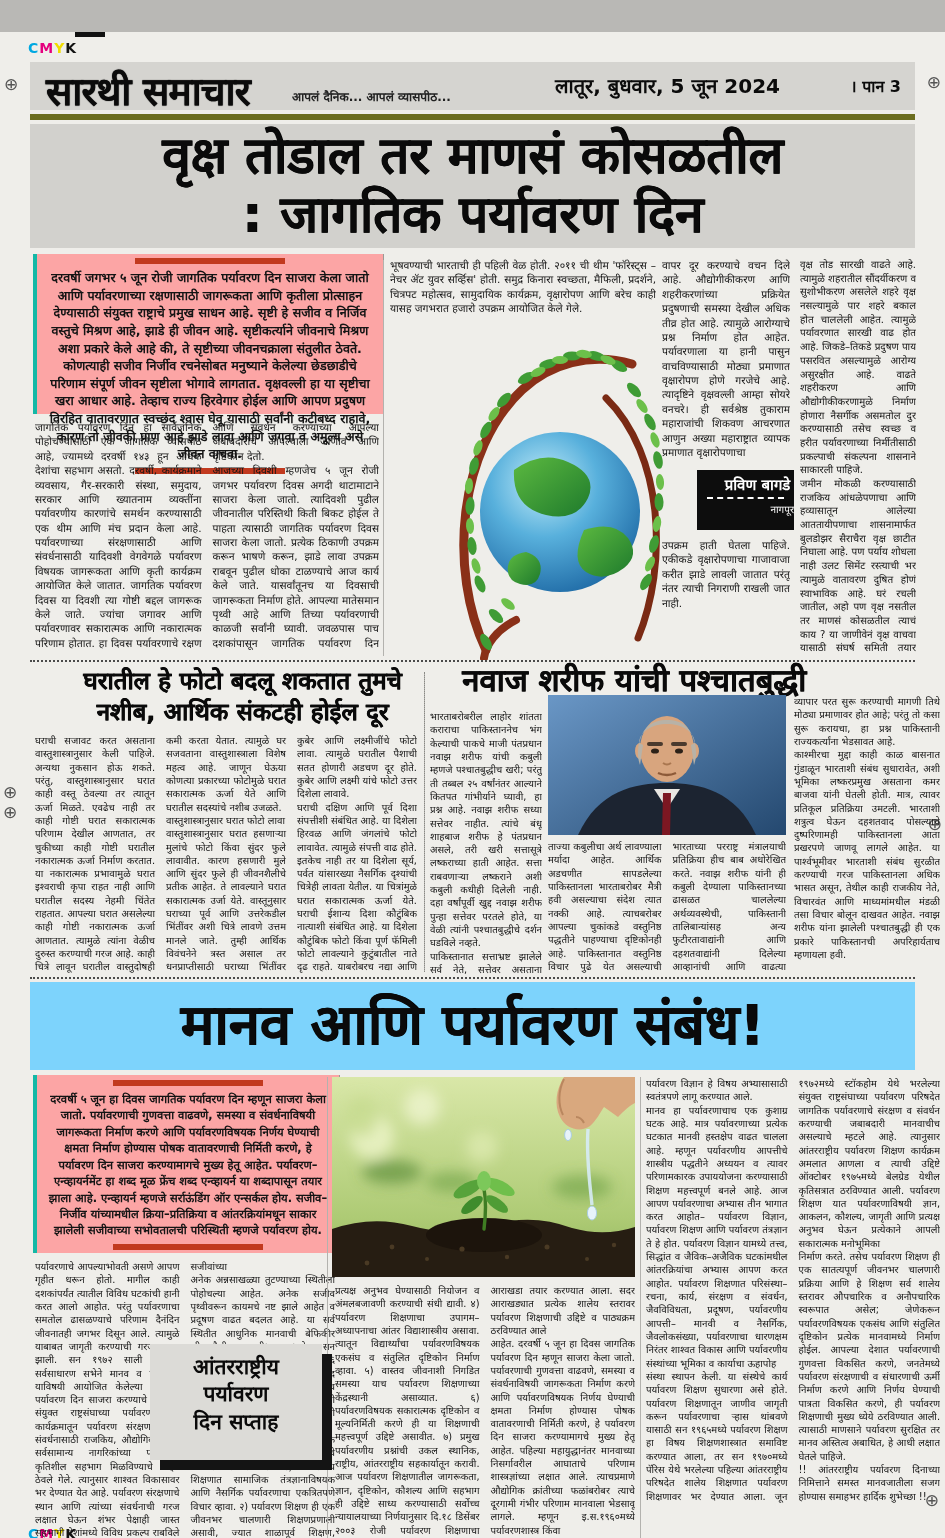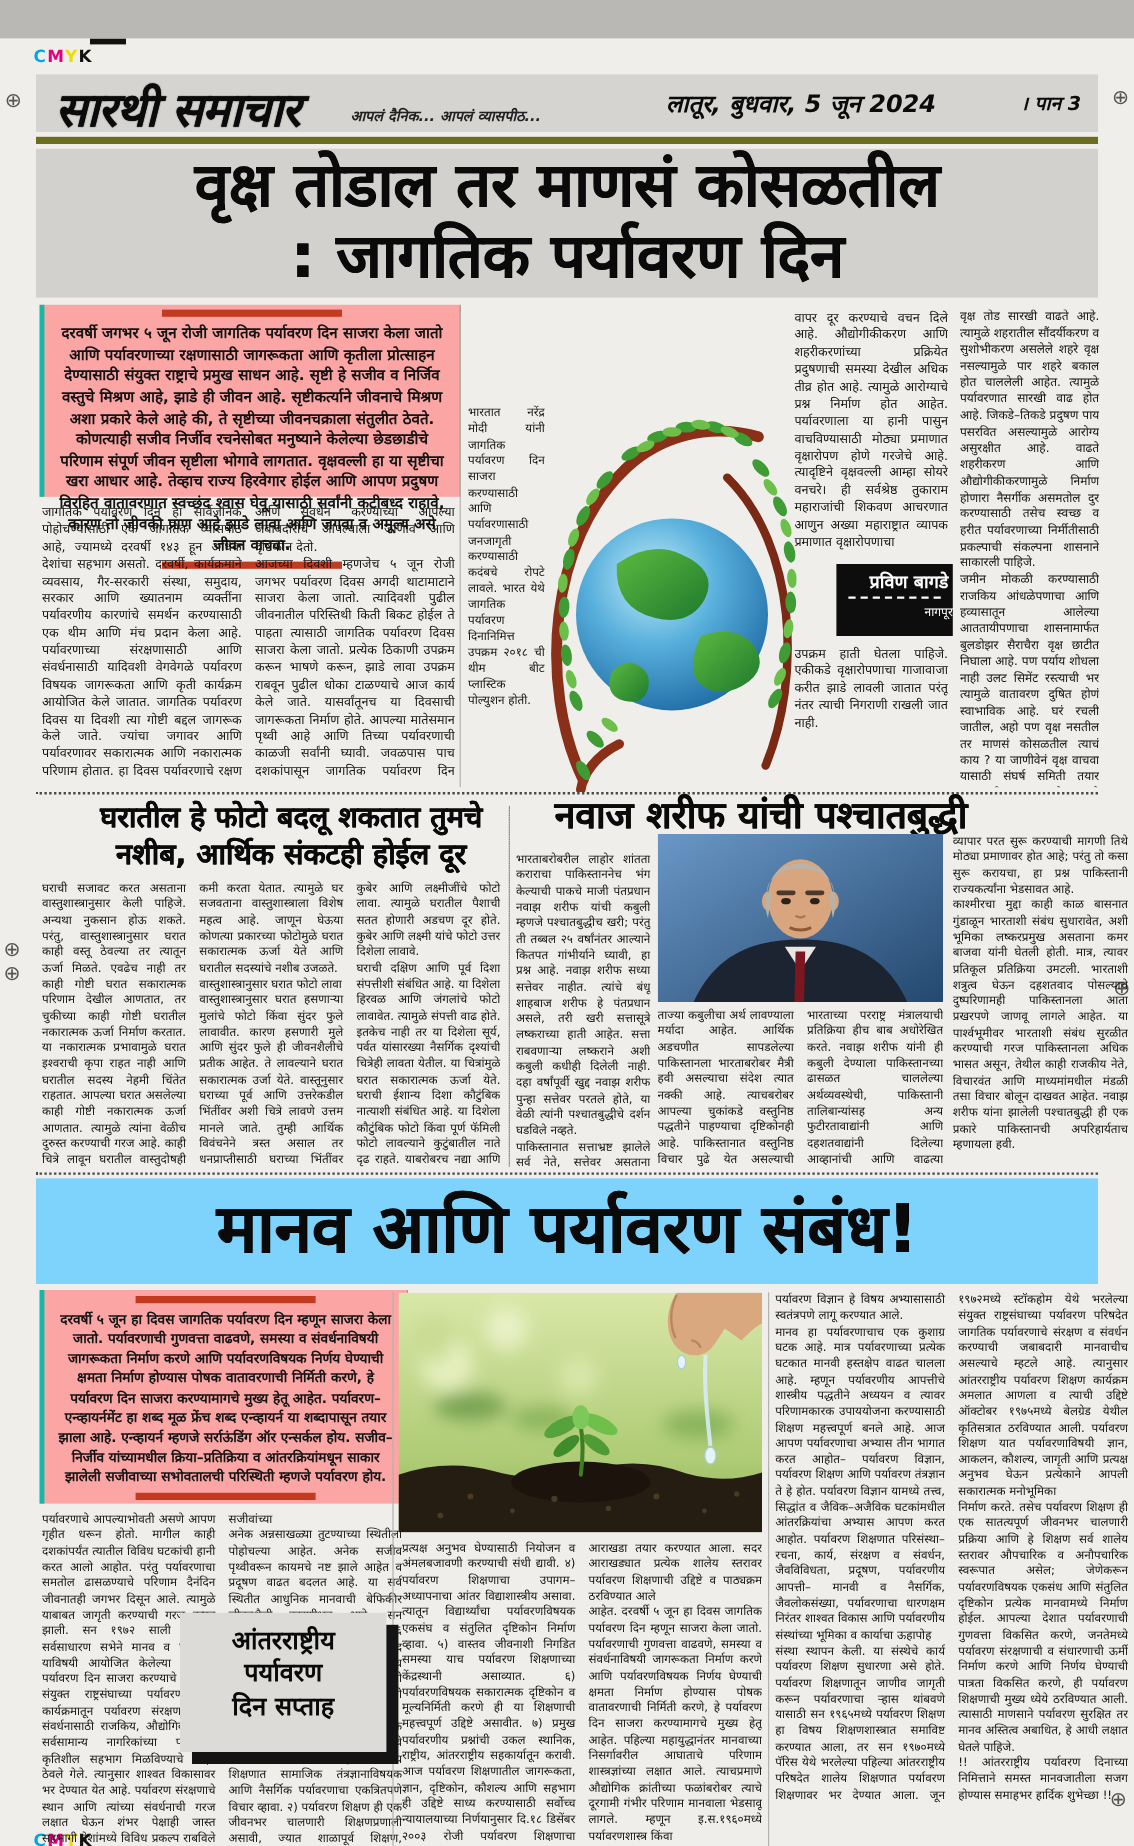--- a/index.html
+++ b/index.html
@@ -5,21 +5,21 @@
   html,body{margin:0;padding:0;background:#b9b8b5;}
   .page{position:relative;width:945px;height:1538px;background:#efeeea;
         font-family:"DejaVu Sans",sans-serif;color:#151515;overflow:hidden;margin-top:32px;}
   .abs{position:absolute;}
   
   .cmyk{font-family:"DejaVu Sans",sans-serif;font-weight:bold;font-size:14px;letter-spacing:1px;}
   .cmyk .c{color:#00a8e1}.cmyk .m{color:#e5007e}.cmyk .y{color:#f0dc00}.cmyk .k{color:#111}
   .reg{color:#555;font-size:17px;line-height:1;}
   .corner-bar{background:#111;}
   
-  .masthead{left:30px;top:30px;width:885px;height:48px;background:#d5d4d0;font-style:italic;}
+  .masthead{left:30px;top:30px;width:885px;height:48px;background:#d5d4d0;}
   .mast-title{position:absolute;left:16px;top:1px;font-size:39px;font-weight:800;color:#0b0b0b;letter-spacing:-1px;text-shadow:0 0 1px #000;}
   .mast-tag{position:absolute;left:262px;top:26px;font-size:12px;font-weight:bold;color:#222;}
   .mast-date{position:absolute;right:135px;top:10px;font-size:20px;font-weight:800;color:#0b0b0b;}
   .mast-page{position:absolute;right:14px;top:13px;font-size:16px;font-weight:800;color:#0b0b0b;}
   .olive-rule{left:30px;top:82px;width:885px;height:6px;background:#6b6d1f;}
   
   .head-band{left:30px;top:92px;width:885px;height:124px;background:#d2d1cd;text-align:center;}
   .head-band .l1{font-size:51px;font-weight:800;line-height:60px;margin-top:2px;color:#0a0a0a;text-shadow:0.6px 0 #000;}
   .head-band .l2{font-size:51px;font-weight:800;line-height:58px;color:#0a0a0a;text-shadow:0.6px 0 #000;}
   
@@ -88,21 +88,21 @@
 
   <div class="abs intro env-intro">
     <div class="redbar" style="margin-top:4px;"></div>
     <p>दरवर्षी जगभर ५ जून रोजी जागतिक पर्यावरण दिन साजरा केला जातो आणि पर्यावरणाच्या रक्षणासाठी जागरूकता आणि कृतीला प्रोत्साहन देण्यासाठी संयुक्त राष्ट्राचे प्रमुख साधन आहे. सृष्टी हे सजीव व निर्जिव वस्तुचे मिश्रण आहे, झाडे ही जीवन आहे. सृष्टीकर्त्याने जीवनाचे मिश्रण अशा प्रकारे केले आहे की, ते सृष्टीच्या जीवनचक्राला संतुलीत ठेवते. कोणत्याही सजीव निर्जीव रचनेसोबत मनुष्याने केलेल्या छेडछाडीचे परिणाम संपूर्ण जीवन सृष्टीला भोगावे लागतात. वृक्षवल्ली हा या सृष्टीचा खरा आधार आहे. तेव्हाच राज्य हिरवेगार होईल आणि आपण प्रदुषण विरहित वातावरणात स्वच्छंद श्वास घेवू यासाठी सर्वांनी कटीबध्द राहावे, कारण तो जीवकी प्राण आहे झाडे लावा आणि जगवा व अमूल्य असे जीवन वाचवा.</p>
     <div class="redbar"></div>
   </div>
   <div class="txt cols2" style="left:35px;top:388px;width:344px;height:237px;">जागतिक पर्यावरण दिन हा सार्वजनिक पोहोचण्यासाठी एक जागतिक व्यासपीठ आहे, ज्यामध्ये दरवर्षी १४३ हून अधिक देशांचा सहभाग असतो. दरवर्षी, कार्यक्रमाने व्यवसाय, गैर-सरकारी संस्था, समुदाय, सरकार आणि ख्यातनाम व्यक्तींना पर्यावरणीय कारणांचे समर्थन करण्यासाठी एक थीम आणि मंच प्रदान केला आहे. पर्यावरणाच्या संरक्षणासाठी आणि संवर्धनासाठी यादिवशी वेगवेगळे पर्यावरण विषयक जागरूकता आणि कृती कार्यक्रम आयोजित केले जातात. जागतिक पर्यावरण दिवस या दिवशी त्या गोष्टी बद्दल जागरूक केले जाते. ज्यांचा जगावर आणि पर्यावरणावर सकारात्मक आणि नकारात्मक परिणाम होतात. हा दिवस पर्यावरणाचे रक्षण आणि संवर्धन करण्याच्या आपल्या जबाबदारीचे आपल्याला जाणीव आणि दृष्टिकोन देतो.
 आजच्या दिवशी म्हणजेच ५ जून रोजी जगभर पर्यावरण दिवस अगदी थाटामाटाने साजरा केला जातो. त्यादिवशी पुढील जीवनातील परिस्तिथी किती बिकट होईल ते पाहता त्यासाठी जागतिक पर्यावरण दिवस साजरा केला जातो. प्रत्येक ठिकाणी उपक्रम करून भाषणे करून, झाडे लावा उपक्रम राबवून पुढील धोका टाळण्याचे आज कार्य केले जाते. यासर्वांतूनच या दिवसाची जागरूकता निर्माण होते. आपल्या मातेसमान पृथ्वी आहे आणि तिच्या पर्यावरणाची काळजी सर्वांनी घ्यावी. जवळपास पाच दशकांपासून जागतिक पर्यावरण दिन जागरूकता वाढवत आहे, कृतींना समर्थन देत आहे आणि पर्यावरणासाठी बदल घडवून आणत आहे. जागतिक पर्यावरण दिनाची थीम ग्रीन सिटीज होती आणि घोषणा होती प्लॅन्ट फॉर द प्लॅनेट! २००५ ला साध्य केली. विषय वाळवंट आणि वाळवंटीकरण होता आणि वाळवंटात कोरडवाहू नको असे घोषवाक्य होते.
 २०११ च्या जागतिक पर्यावरण दिनाचे आयोजन भारताने केले होते. दिवसाचे यजमानपद</div>
   <div class="abs vline" style="left:383px;top:228px;height:396px;"></div>
-  <div class="txt small" style="left:390px;top:306px;width:64px;height:318px;">भारतात नरेंद्र मोदी यांनी जागतिक पर्यावरण दिन साजरा करण्यासाठी आणि पर्यावरणासाठी जनजागृती करण्यासाठी कदंबचे रोपटे लावले. भारत येथे जागतिक पर्यावरण दिनानिमित्त उपक्रम २०१८ ची थीम बीट प्लास्टिक पोल्युशन होती.</div>
+  <div class="txt" style="left:390px;top:226px;width:266px;height:76px;">भूषवण्याची भारताची ही पहिली वेळ होती. २०११ ची थीम 'फॉरेस्ट्स – नेचर ॲट युवर सर्व्हिस' होती. समुद्र किनारा स्वच्छता, मैफिली, प्रदर्शने, चित्रपट महोत्सव, सामुदायिक कार्यक्रम, वृक्षारोपण आणि बरेच काही यासह जगभरात हजारो उपक्रम आयोजित केले गेले.</div>
 
   <div class="abs photo" style="left:456px;top:288px;width:208px;height:340px;">
     <svg viewBox="0 0 208 340" xmlns="http://www.w3.org/2000/svg">
       <defs>
         <radialGradient id="gEarth" cx="40%" cy="32%" r="75%">
           <stop offset="0%" stop-color="#c3ecf8"></stop>
             <stop offset="45%" stop-color="#58b0dc"></stop>
             <stop offset="100%" stop-color="#1c67a3"></stop>
         </radialGradient>
         <linearGradient id="gLand" x1="0" y1="0" x2="1" y2="1">

